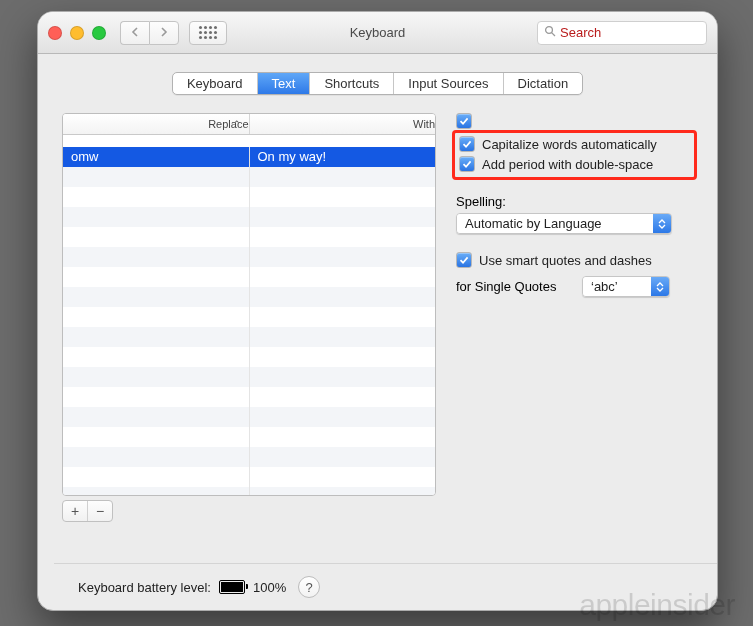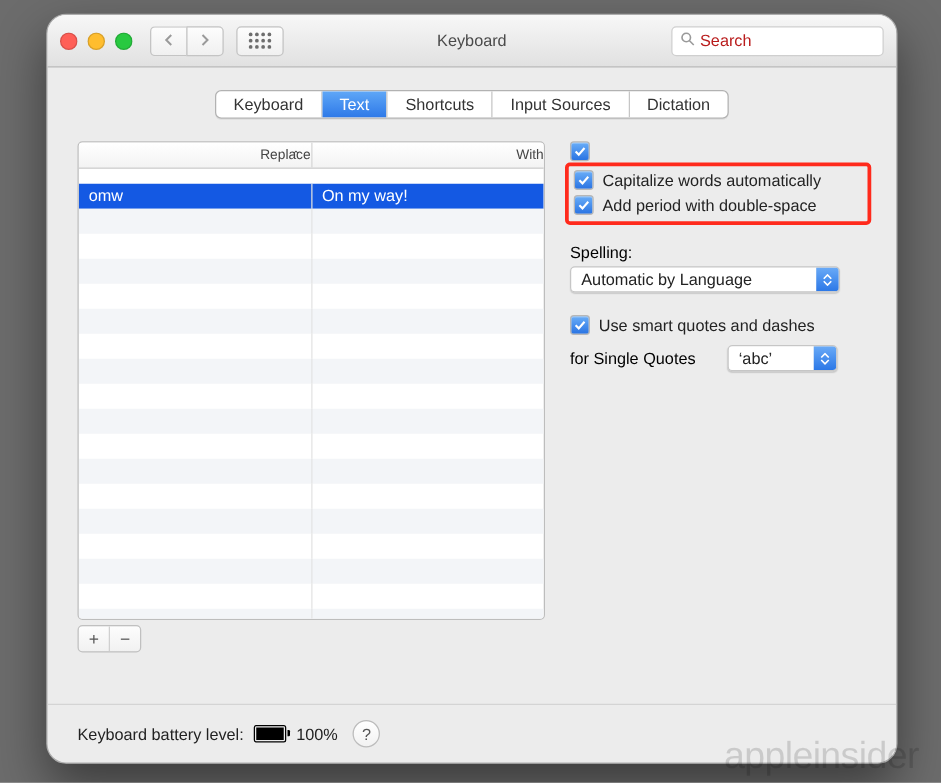--- a/index.html
+++ b/index.html
@@ -50,21 +50,21 @@
   .redbox{border:3px solid #ff2a1c;border-radius:4px;padding:3px 4px 5px 4px;margin:-3px -4px 7px -4px;}
   .label{color:#222;}
   .sectlabel{margin-top:14px;margin-bottom:4px;}
   .popup{display:flex;width:214px;border-radius:4px;overflow:hidden;box-shadow:0 1px 1px rgba(0,0,0,.15);border:1px solid #c6c6c6;}
   .popup .val{flex:1;background:#fff;padding:2px 8px;color:#222;}
   .popup .end{width:18px;background:linear-gradient(#69aaf7,#2c78e7);display:flex;flex-direction:column;align-items:center;justify-content:center;color:#fff;}
   .popup .end svg{display:block;}
   .popup.sm{width:86px;}
   .line{display:flex;align-items:center;gap:10px;margin-top:8px;}
   .line .lbl{width:116px;}
-  .footer{position:absolute;left:0;right:0;bottom:0;height:46px;border-top:1px solid #d4d4d4;display:flex;align-items:center;padding:0 20px 0 24px;}
+  .footer{position:absolute;left:16px;right:0;bottom:0;height:46px;border-top:1px solid #d4d4d4;display:flex;align-items:center;padding:0 20px 0 24px;}
   .batt{display:flex;align-items:center;gap:8px;color:#222;}
   .battery{width:24px;height:12px;border:1px solid #000;border-radius:2px;position:relative;}
   .battery:after{content:"";position:absolute;right:-4px;top:3px;width:2px;height:5px;background:#000;border-radius:0 1px 1px 0;}
   .battery .fill{position:absolute;left:1px;top:1px;bottom:1px;right:1px;background:#000;}
   .btbtn{margin-left:auto;padding:3px 14px;border:1px solid #c4c4c4;border-radius:4px;background:linear-gradient(#fff,#f1f1f1);box-shadow:0 1px 1px rgba(0,0,0,.08);}
   .help{width:20px;height:20px;border:1px solid #bcbcbc;border-radius:50%;margin-left:12px;display:flex;align-items:center;justify-content:center;color:#555;background:linear-gradient(#fff,#f2f2f2);}
   .watermark{position:absolute;right:18px;bottom:4px;font-size:30px;font-weight:400;color:rgba(0,0,0,.14);letter-spacing:-.5px;font-family:Helvetica,Arial,sans-serif;pointer-events:none;}
 </style>
 </head>
 <body>

